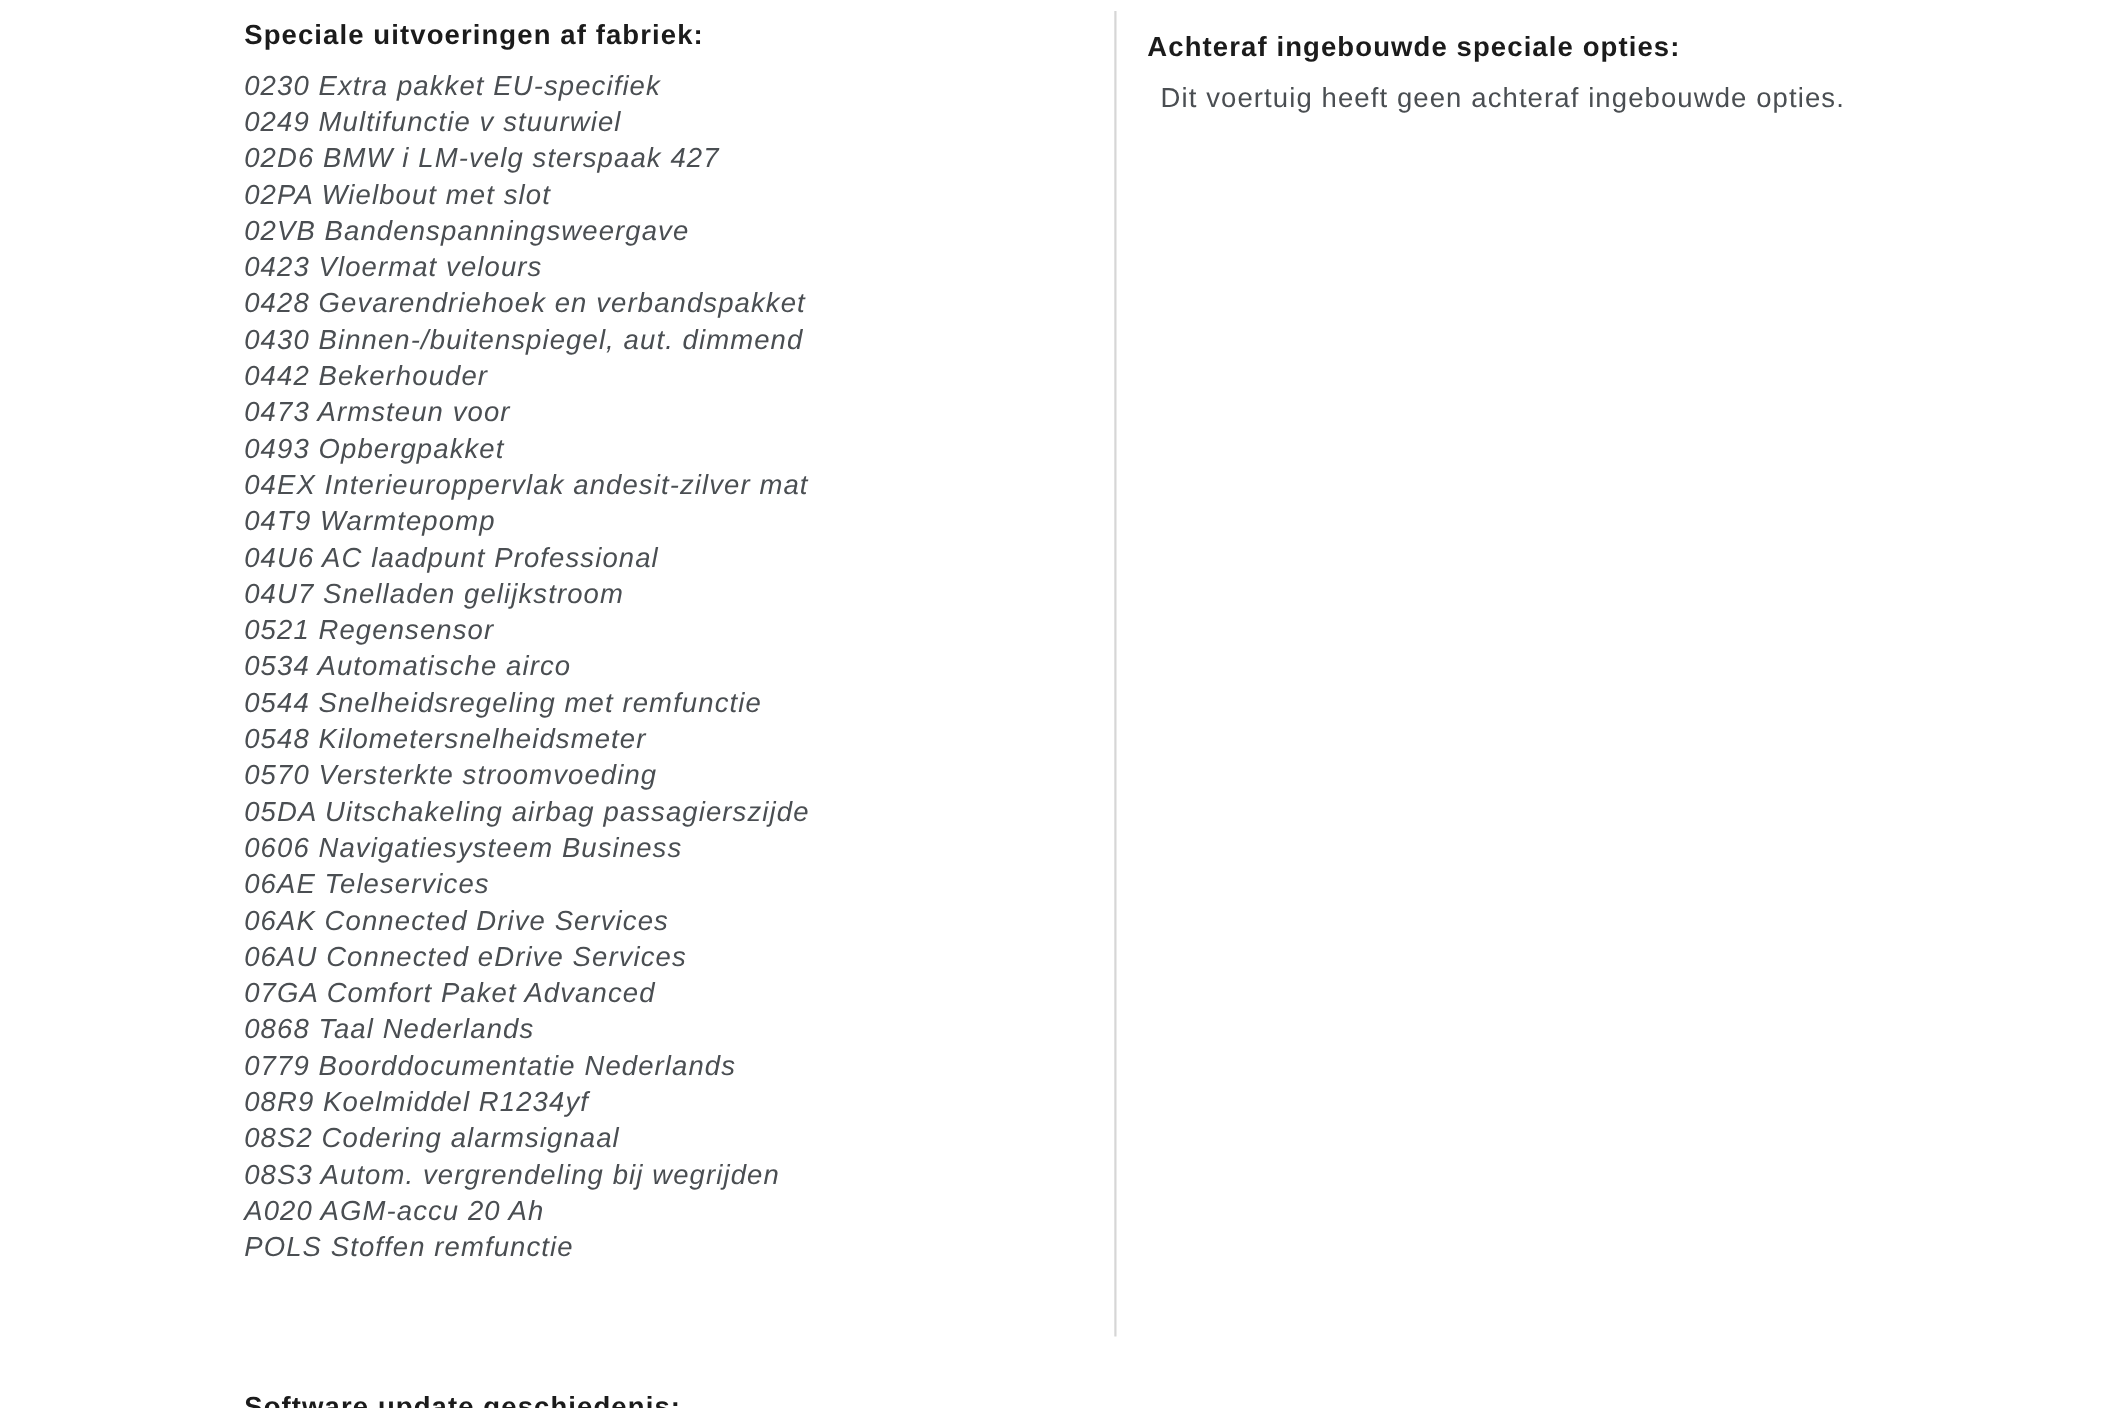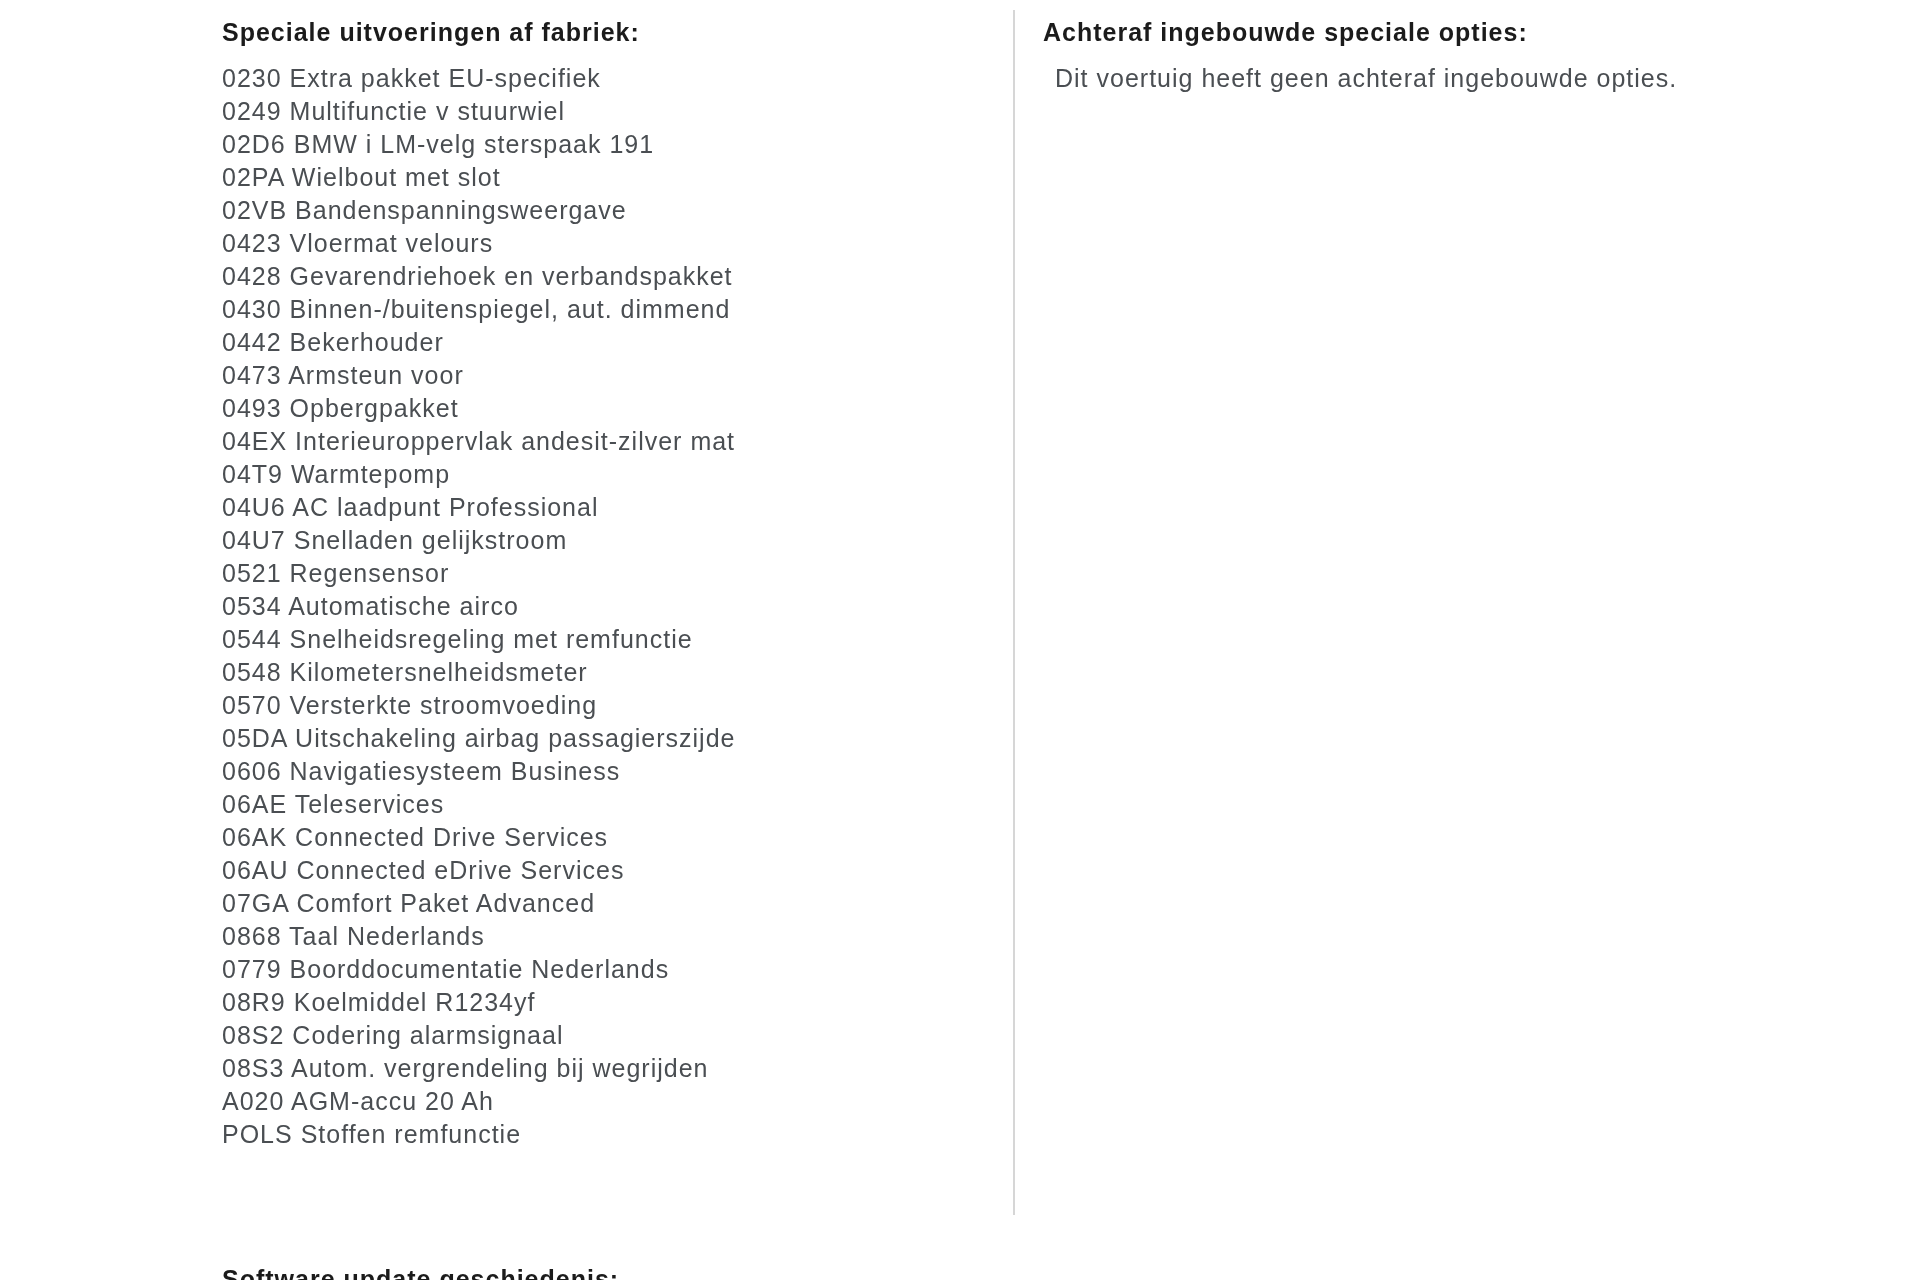--- a/index.html
+++ b/index.html
@@ -26,25 +26,26 @@
   }
   .col-left {
     position: absolute;
     left: 222px;
     top: 16px;
     width: 760px;
   }
   .col-right {
     position: absolute;
     left: 1043px;
-    top: 16px;
+    top: 27px;
     width: 840px;
   }
   .option-list {
     margin-top: 13px;
+    font-style: italic;
   }
   .option-line {
     font-size: 25px;
     line-height: 33px;
     color: #4a4e52;
     letter-spacing: 0.04em;
     white-space: nowrap;
   }
   .retrofit-body {
     margin: 13px 0 0 12px;
@@ -71,21 +72,21 @@
 </head>
 <body>
 
 <div class="page">
 
   <section class="col-left">
     <h2 class="section-heading">Speciale uitvoeringen af fabriek:</h2>
     <div class="option-list">
         <div class="option-line">0230 Extra pakket EU-specifiek</div>
         <div class="option-line">0249 Multifunctie v stuurwiel</div>
-        <div class="option-line">02D6 BMW i LM-velg sterspaak 191</div>
+        <div class="option-line">02D6 BMW i LM-velg sterspaak 427</div>
         <div class="option-line">02PA Wielbout met slot</div>
         <div class="option-line">02VB Bandenspanningsweergave</div>
         <div class="option-line">0423 Vloermat velours</div>
         <div class="option-line">0428 Gevarendriehoek en verbandspakket</div>
         <div class="option-line">0430 Binnen-/buitenspiegel, aut. dimmend</div>
         <div class="option-line">0442 Bekerhouder</div>
         <div class="option-line">0473 Armsteun voor</div>
         <div class="option-line">0493 Opbergpakket</div>
         <div class="option-line">04EX Interieuroppervlak andesit-zilver mat</div>
         <div class="option-line">04T9 Warmtepomp</div>

